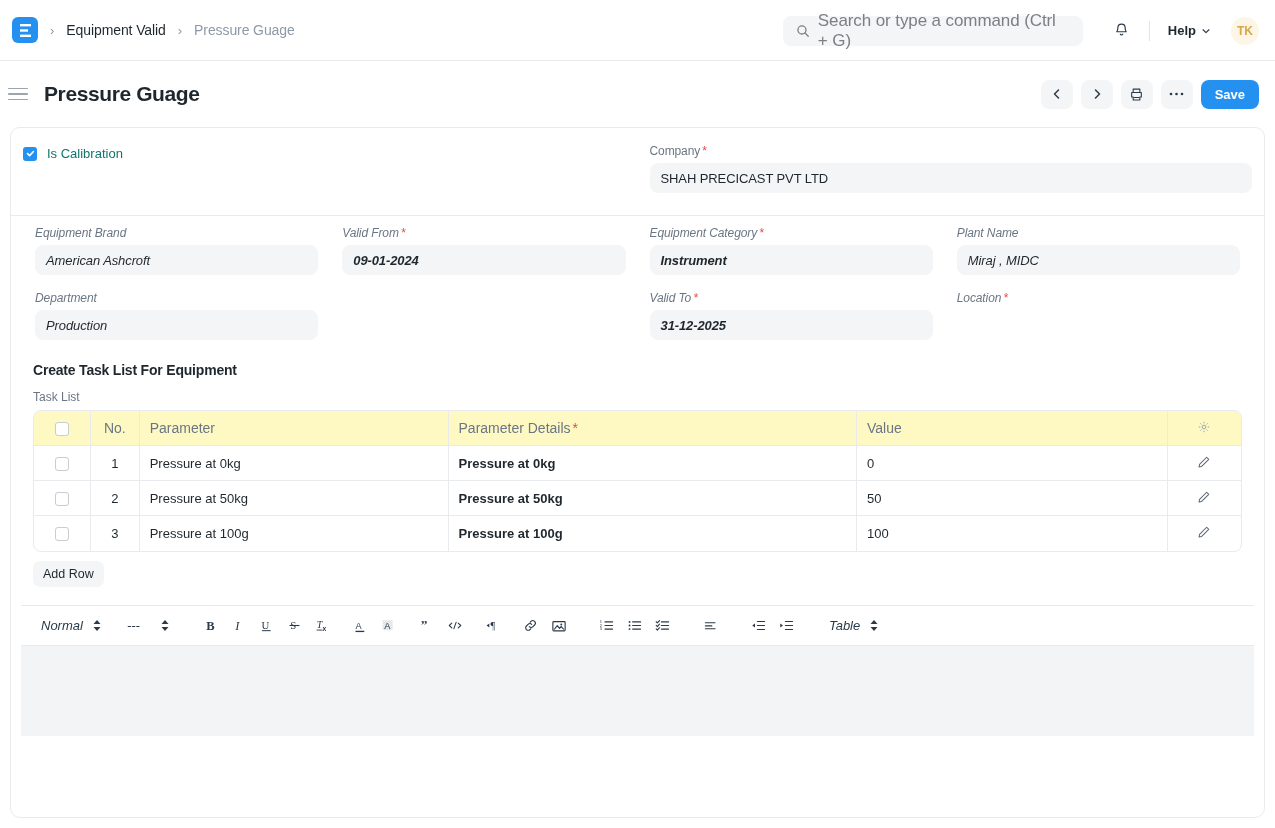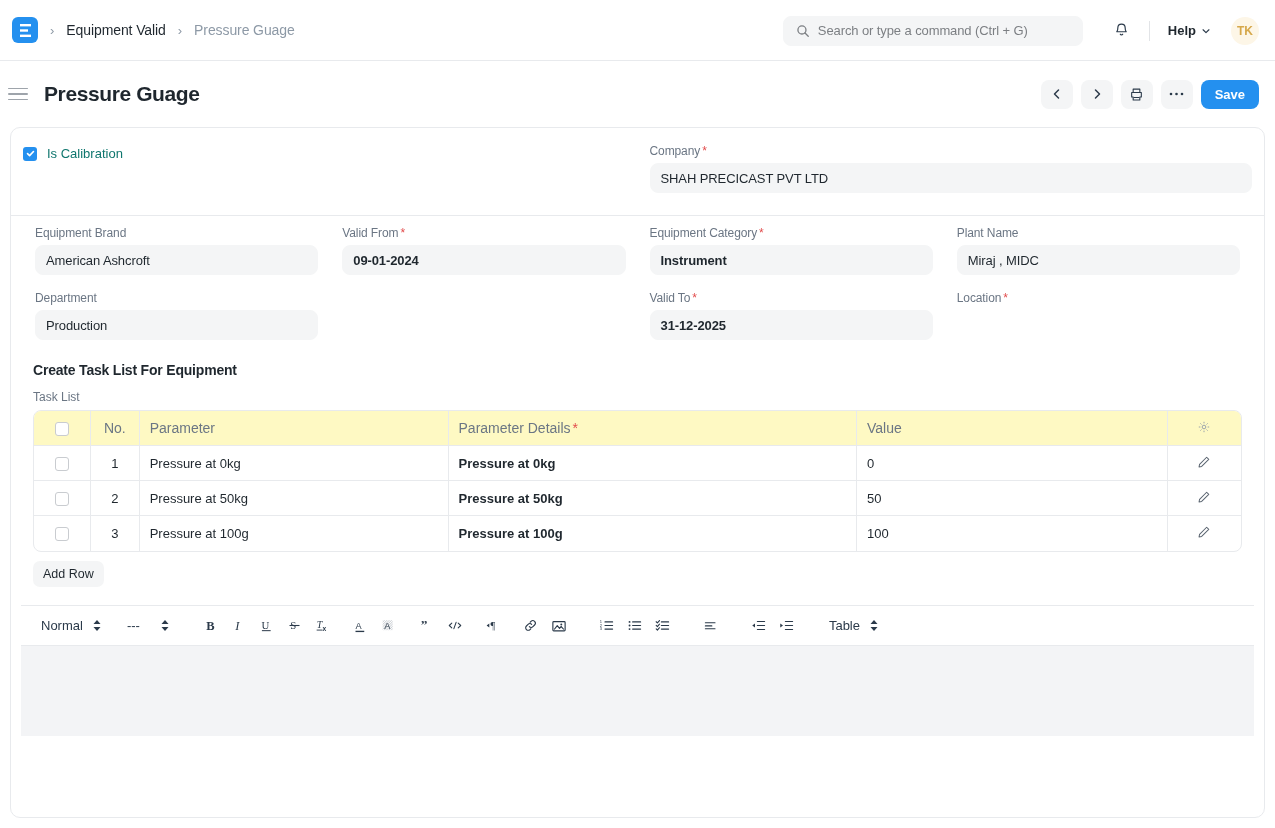--- a/index.html
+++ b/index.html
@@ -41,21 +41,21 @@
     display: flex; align-items: center; gap: 0;
   }
   .search-box {
     width: 300px; height: 30px;
     background: #f4f5f6; border: 1px solid #f4f5f6;
     border-radius: 8px;
     display: flex; align-items: center; gap: 8px;
     padding: 0 12px;
     margin-right: 24px;
   }
-  .search-box .ph { font-size: 13px; color: #7c7f83; letter-spacing: -0.1px; }
+  .search-box .ph { font-size: 17px; color: #7c7f83; letter-spacing: -0.1px; }
   .icon-btn {
     width: 30px; height: 30px; border-radius: 6px;
     display: flex; align-items: center; justify-content: center;
     background: transparent; border: none; cursor: pointer;
   }
   .nav-divider { width: 1px; height: 20px; background: #e2e4e7; margin: 0 12px; }
   .help-link {
     font-size: 13px; color: #1f272e; display: flex; align-items: center; gap: 5px;
     cursor: pointer; padding: 4px 6px; font-weight: bold;
   }
@@ -124,21 +124,21 @@
     height: 30px; background: #f4f5f6; border: 1px solid #f4f5f6;
     border-radius: 8px; display: flex; align-items: center;
     padding: 0 10px; font-size: 13px; color: #1f272e;
     cursor: text; letter-spacing: -0.1px;
   }
   .ctrl.bold { font-weight: 600; }
 
   .divider { height: 1px; background: #e8eaed; margin: 10px 0 0 0; }
 
   
-  .grid-row { display: flex; padding: 0 12px; }
+  .grid-row { display: flex; padding: 0 12px; font-style: italic; }
   .cell { padding: 10px 12px 6px 12px; }
   .w25 { width: 25%; }
 
   
   .sec-title {
     font-size: 14px; font-weight: bold; color: #1f272e;
     padding: 16px 24px 0 22px; letter-spacing: -0.2px;
   }
   .tbl-label { font-size: 12px; color: #6b7684; padding: 12px 24px 6px 22px; }
   .tbl-wrap { padding: 0 22px; }
@@ -183,21 +183,21 @@
   .editor-box { margin: 0 10px; border-top: 1px solid #e8eaed; }
   .toolbar {
     height: 40px; display: flex; align-items: center; gap: 0;
     padding: 0 12px; border-bottom: 1px solid #e8eaed; background: #fff;
     overflow: hidden;
   }
   .tb-item {
     display: flex; align-items: center; justify-content: center;
     height: 28px; cursor: pointer; color: #2b3a4a; border-radius: 5px;
   }
-  .tb-sel { gap: 10px; padding: 0 8px; font-size: 13px; min-width: 58px; justify-content: space-between;}
+  .tb-sel { gap: 10px; padding: 0 8px; font-size: 13px; min-width: 58px; justify-content: space-between; font-style: italic;}
   .tb-ico { width: 28px; }
   .tb-gap { width: 10px; }
   .tb-gap-lg { width: 20px; }
   .stepper { display:flex; flex-direction: column; align-items: center; gap: 2px; }
   .editor-body { background: #f3f4f6; height: 90px; }
 
   svg { display: block; }
 </style>
 </head>
 <body>

